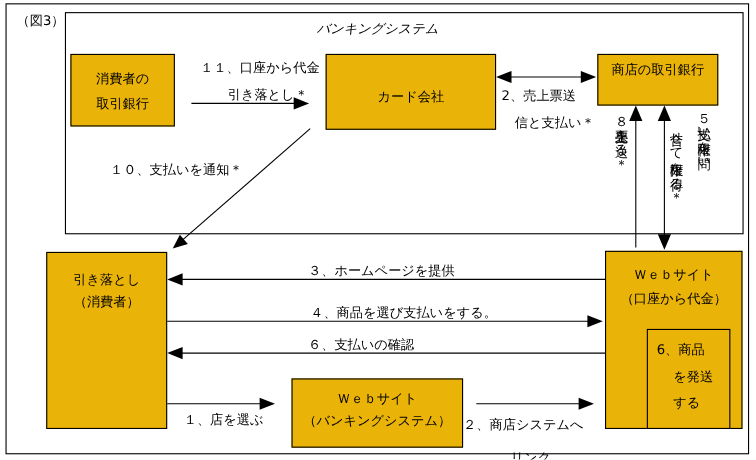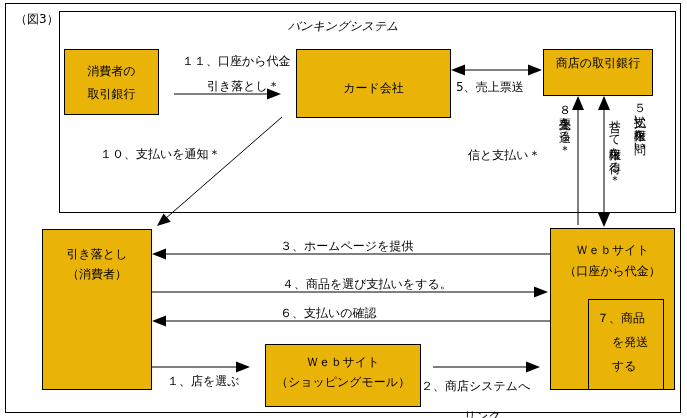--- a/index.html
+++ b/index.html
@@ -58,28 +58,28 @@
     <div>引き落とし</div>
     <div>（消費者）</div>
   </div>
 
   <div class="box" style="left:550px;top:228px;width:125px;height:162px;padding-top:11px;line-height:21px;">
     <div>Ｗｅｂサイト</div>
     <div>（口座から代金）</div>
   </div>
 
   <div class="box" style="left:588px;top:299px;width:76px;height:91px;padding-top:6px;line-height:24px;text-align:left;">
-    <div style="padding-left:8px;">７、商品</div>
+    <div style="padding-left:8px;">6、商品</div>
     <div style="padding-left:23px;">を発送</div>
     <div style="padding-left:23px;">する</div>
   </div>
 
   <div class="box" style="left:265px;top:344px;width:156px;height:63px;padding-top:7px;line-height:20px;">
     <div>Ｗｅｂサイト</div>
-    <div>（ショッピングモール）</div>
+    <div>（バンキングシステム）</div>
   </div>
 
   <svg class="arrows" width="687" height="418" viewBox="0 0 687 418">
     <g>
       <line x1="174" y1="94" x2="268" y2="94"></line>
       <polygon points="281,94 267,88.5 267,99.5"></polygon>
     </g>
     <g>
       <line x1="462" y1="70" x2="531" y2="70"></line>
       <polygon points="451,70 465,64.5 465,75.5"></polygon>
@@ -118,22 +118,22 @@
       <line x1="433" y1="367" x2="528" y2="367"></line>
       <polygon points="540,367 526,361.5 526,372.5"></polygon>
     </g>
   </svg>
 
   <div class="lbl" style="left:182px;top:54px;">１１、口座から代金</div>
   <div class="lbl" style="left:207px;top:79px;">引き落とし＊</div>
 
   <div class="lbl" style="left:100px;top:147px;">１０、支払いを通知＊</div>
 
-  <div class="lbl" style="left:456px;top:80px;">5、売上票送</div>
-  <div class="lbl" style="left:468px;top:104px;margin-top:44px;">信と支払い＊</div>
+  <div class="lbl" style="left:456px;top:80px;">2、売上票送</div>
+  <div class="lbl" style="left:468px;top:104px;">信と支払い＊</div>
 
   <div class="lbl" style="left:280px;top:239px;">３、ホームページを提供</div>
   <div class="lbl" style="left:282px;top:277px;">４、商品を選び支払いをする。</div>
   <div class="lbl" style="left:280px;top:306px;">６、支払いの確認</div>
 
   <div class="lbl" style="left:167px;top:374px;">１、店を選ぶ</div>
 
   <div class="lbl" style="left:421px;top:379px;">２、商店システムへ</div>
   <div class="lbl" style="left:464px;top:399px;margin-top:10px;">リンク</div>
 

